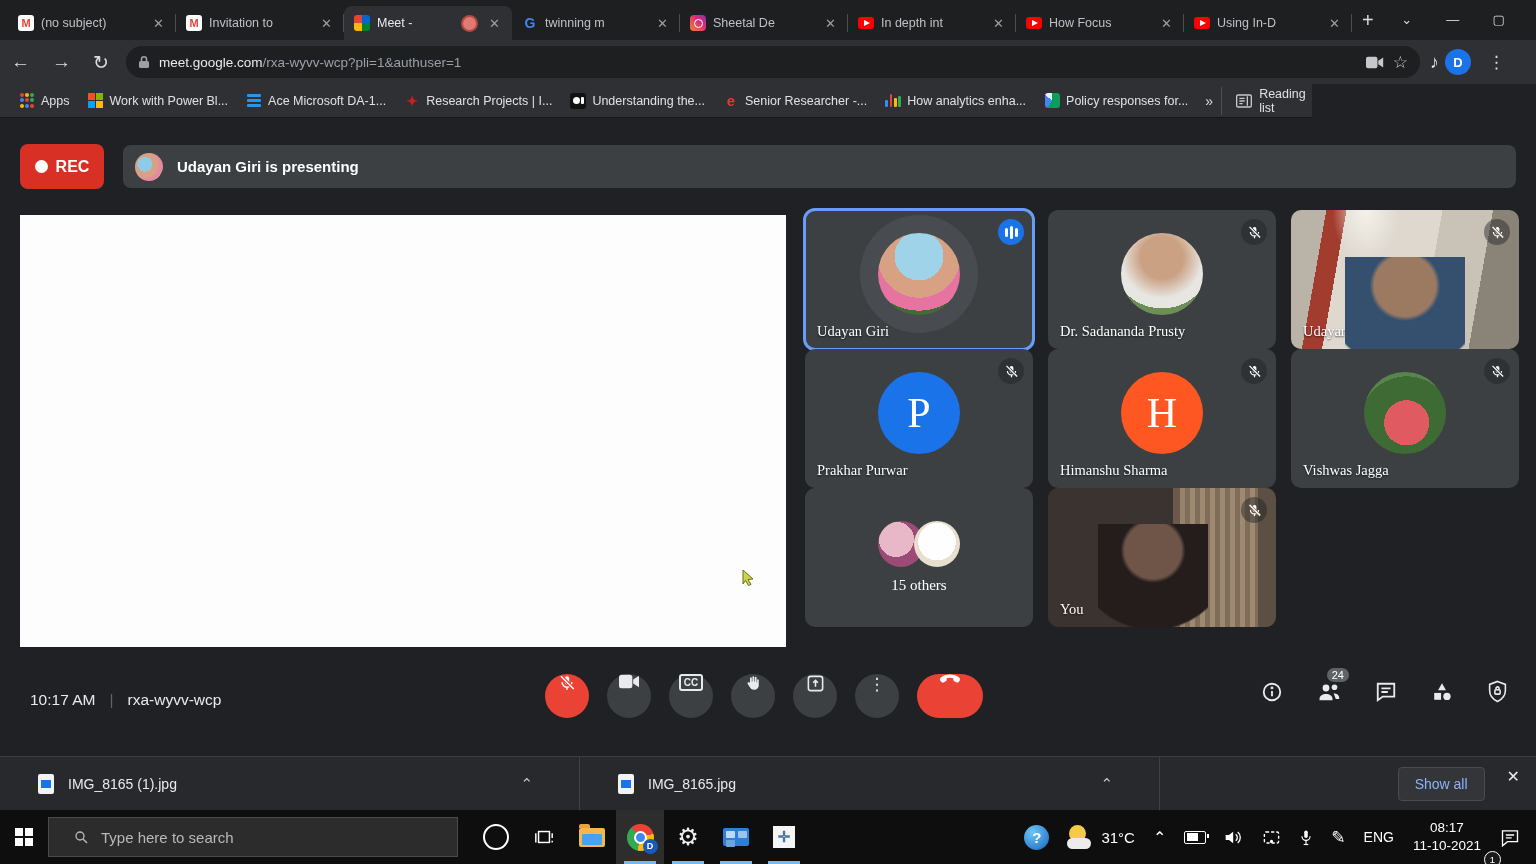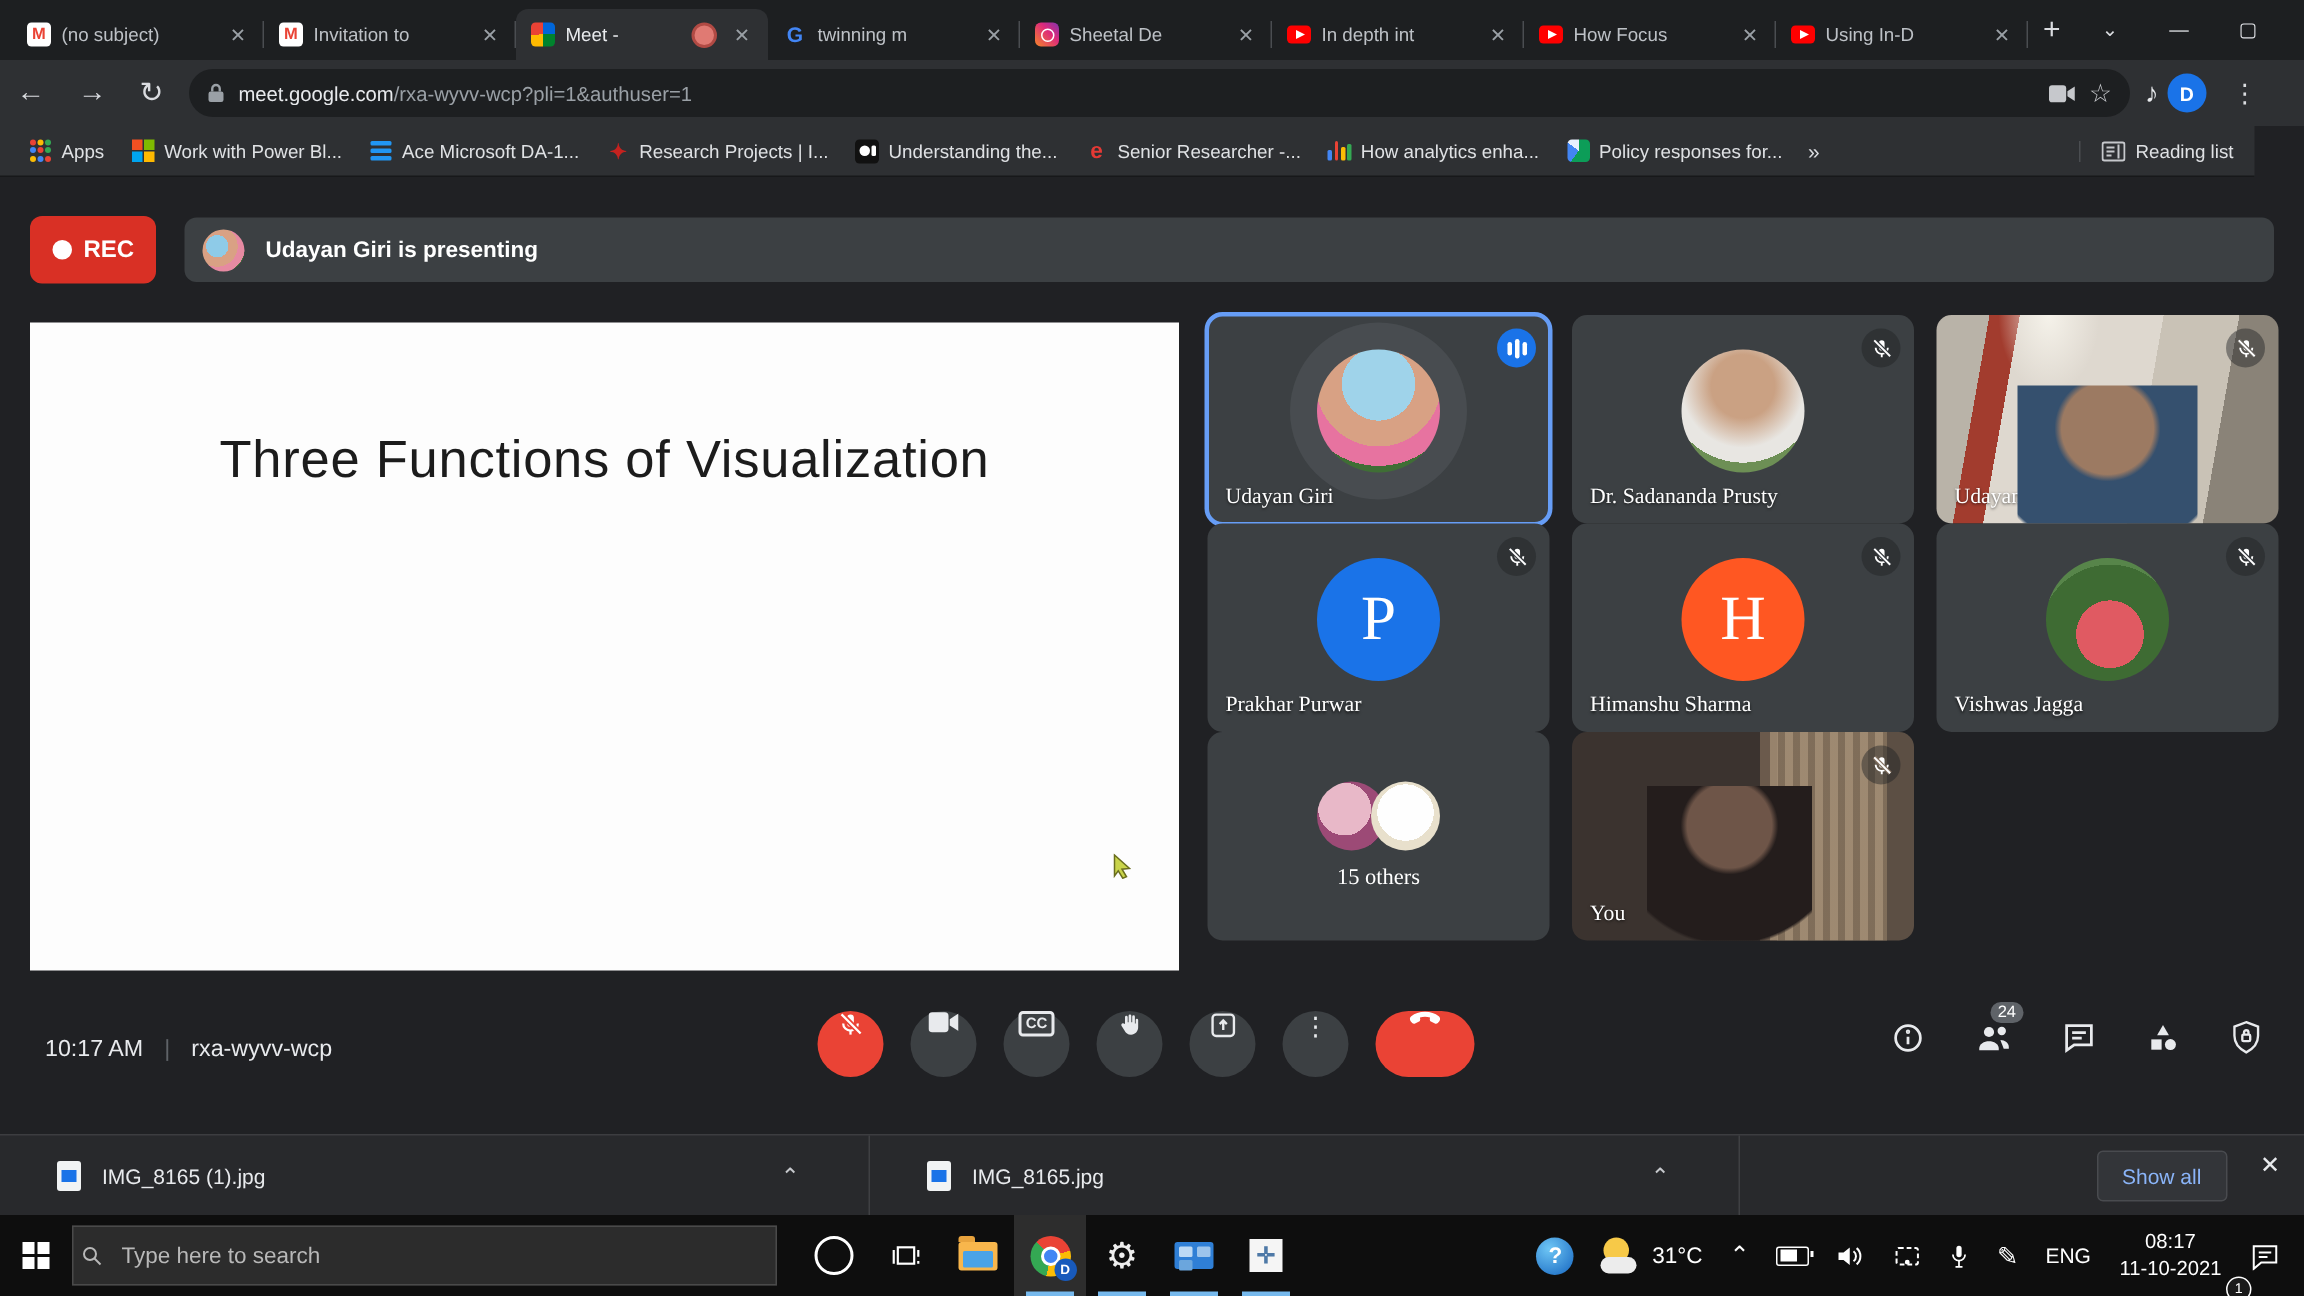--- a/index.html
+++ b/index.html
@@ -26,21 +26,21 @@
   .win-controls span{color:#dadce0;width:46px;text-align:center;font-size:13px;cursor:pointer;line-height:40px;}
   .toolbar{position:absolute;left:0;top:40px;width:1536px;height:44px;background:#2e3033;display:flex;align-items:center;}
   .navbtn{color:#dadce0;font-size:19px;padding:0 11px;cursor:pointer;}
   .omnibox{height:32px;flex:0 0 auto;width:1270px;margin-left:6px;background:#1d1f21;border-radius:16px;display:flex;align-items:center;padding:0 12px;gap:9px;}
   .omni-url{font-size:13.5px;white-space:nowrap;overflow:hidden;flex:1;}
   .omni-url .dom{color:#e8eaed;}
   .omni-url .pth{color:#9aa0a6;}
   .omni-ic{color:#c6c8cc;display:flex;align-items:center;}
   .toolbar-right{display:flex;align-items:center;gap:6px;margin-left:10px;}
   .avatarD{width:26px;height:26px;border-radius:50%;background:#1a73e8;color:#fff;font-size:13px;font-weight:bold;display:flex;align-items:center;justify-content:center;}
-  .bookmarks{position:absolute;left:0;top:84px;width:1503px;height:34px;background:#2e3033;display:flex;align-items:center;font-size:12.5px;color:#dfe1e4;padding-left:10px;box-sizing:border-box;border-bottom:1px solid #17181a;}
+  .bookmarks{position:absolute;left:0;top:84px;width:1312px;height:34px;background:#2e3033;display:flex;align-items:center;font-size:12.5px;color:#dfe1e4;padding-left:10px;box-sizing:border-box;border-bottom:1px solid #17181a;}
   .bm{display:flex;align-items:center;gap:6px;padding:4px 9px;border-radius:6px;cursor:pointer;white-space:nowrap;}
   .bm-i{width:16px;height:16px;display:flex;align-items:center;justify-content:center;flex:0 0 auto;font-weight:bold;}
   .apps-grid{display:grid;grid-template-columns:repeat(3,4px);grid-gap:1px;}
   .apps-grid i{width:4px;height:4px;border-radius:50%;}
   .ms-grid{display:grid;grid-template-columns:repeat(2,7px);grid-gap:1px;}
   .ms-grid i{width:7px;height:7px;}
   .lines-i{display:flex;flex-direction:column;gap:2px;}
   .lines-i i{width:14px;height:3px;background:#2196f3;border-radius:1px;}
   .red-i{color:#c5221f;font-size:14px;}
   .med-i{width:16px;height:16px;background:#111;border-radius:3px;display:flex;align-items:center;justify-content:center;}
@@ -111,21 +111,21 @@
   .dl-right{margin-left:auto;display:flex;align-items:flex-start;gap:22px;padding-right:16px;}
   .showall{background:#333539;border:1px solid #494b4f;color:#8ab4f8;font-size:14px;font-weight:500;padding:8px 16px;border-radius:4px;cursor:pointer;}
   .dl-close{color:#e8eaed;font-size:16px;cursor:pointer;}
   
   .taskbar{position:absolute;left:0;top:810px;width:1536px;height:54px;background:#0e0e0e;display:flex;align-items:center;}
   .tb-slot{width:48px;height:54px;display:flex;align-items:center;justify-content:center;cursor:pointer;position:relative;flex:0 0 auto;}
   .tb-slot.run::after{content:"";position:absolute;left:8px;right:8px;bottom:0;height:3px;background:#76b9ed;}
   .tb-slot.activeapp{background:#2d2d2d;}
   .winlogo{display:grid;grid-template-columns:8px 8px;gap:2px;}
   .winlogo i{width:8px;height:8px;background:#fff;}
-  .tb-search{width:470px;height:40px;background:#2c2c2c;border:1px solid #4a4a4a;display:flex;align-items:center;gap:10px;padding:0 4px;box-sizing:border-box;flex:0 0 auto;}
+  .tb-search{width:410px;height:40px;background:#2c2c2c;border:1px solid #4a4a4a;display:flex;align-items:center;gap:10px;padding:0 24px;box-sizing:border-box;flex:0 0 auto;}
   .tb-search input{background:transparent;border:none;outline:none;color:#ccc;font-size:15px;font-family:"Liberation Sans",sans-serif;width:100%;}
   .tb-search input::placeholder{color:#b8b8b8;}
   .cortana{width:22px;height:22px;border:2.5px solid #fff;border-radius:50%;}
   .folder{width:26px;height:19px;background:#f8b64c;border-radius:2px;position:relative;}
   .folder::before{content:"";position:absolute;left:0;top:-4px;width:11px;height:4px;background:#e8a33d;border-radius:2px 2px 0 0;}
   .folder::after{content:"";position:absolute;left:3px;top:6px;right:3px;bottom:2px;background:#4aa3e8;border-radius:1px;}
   .chrome-i{width:27px;height:27px;border-radius:50%;background:conic-gradient(from -45deg,#ea4335 0 33%,#fbbc05 33% 66%,#34a853 66%);position:relative;}
   .chrome-i::before{content:"";position:absolute;inset:7px;border-radius:50%;background:#4285f4;border:2px solid #fff;}
   .d-badge{position:absolute;right:-4px;bottom:-3px;width:15px;height:15px;border-radius:50%;background:#185abc;color:#fff;font-size:9px;font-weight:bold;display:flex;align-items:center;justify-content:center;}
   .gear{color:#eee;font-size:24px;}
@@ -319,21 +319,20 @@
       <i></i>
       <span>REC</span>
     </div>
 
     <div class="present-banner">
       <span class="pb-av"></span>
       <span class="pb-txt">Udayan Giri is presenting</span>
     </div>
 
     <div class="slide">
-      <div class="slide-title">Three Functions of Visualization</div>
       <span class="cursor">
         <svg width="13" height="17" viewBox="0 0 13 17">
             <path d="M1 1l10 9-5 .5 3 5-2.5 1-3-5L1 15z" fill="#c9d44a" stroke="#6a6e1e"></path>
           </svg>
       </span>
     </div>
 
     <div class="tiles">
 
       <div class="tile speaking">

